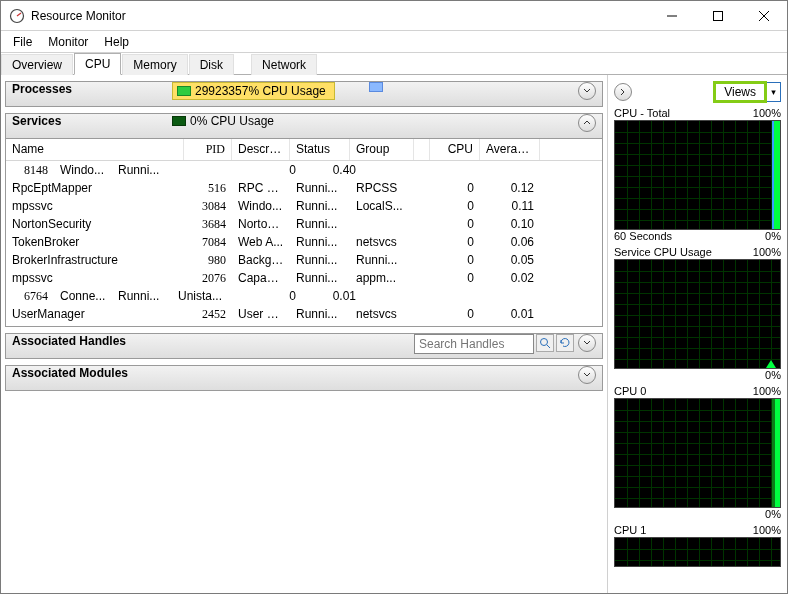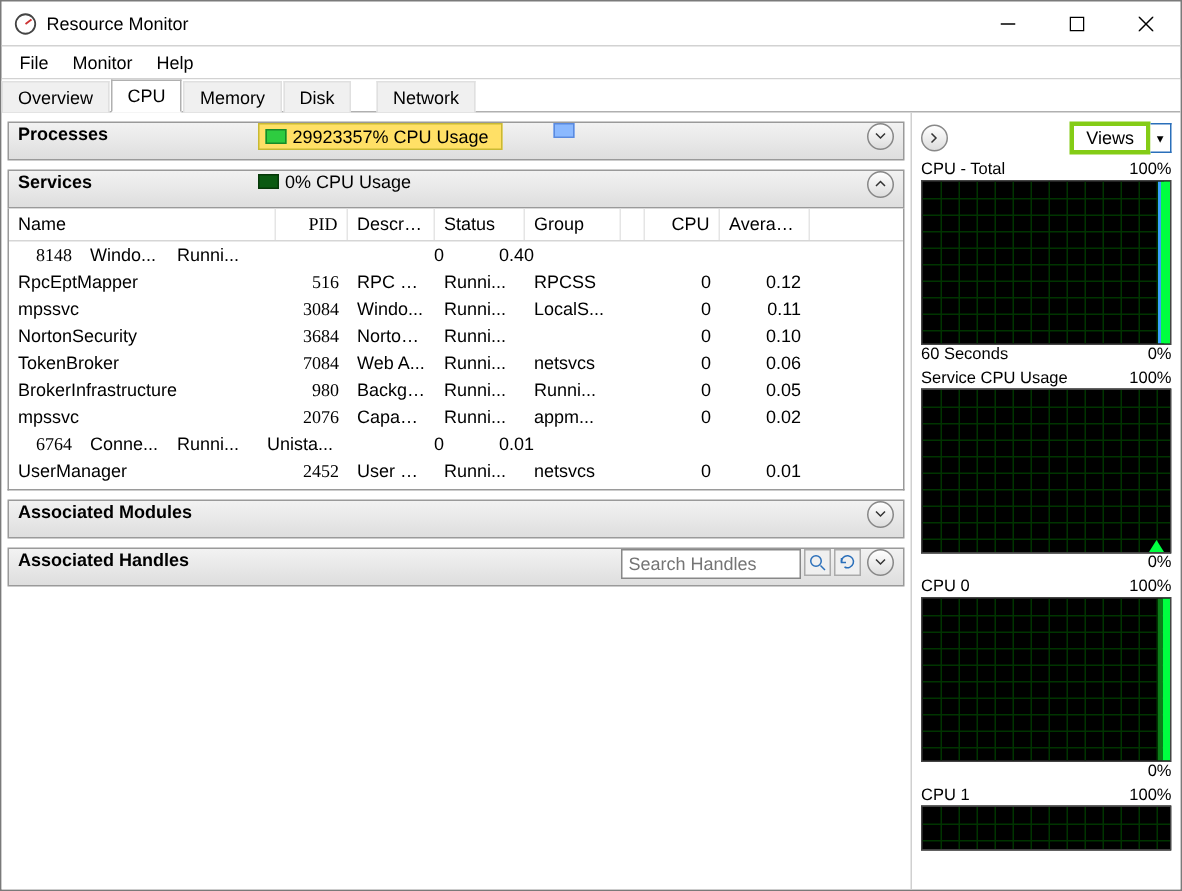--- a/index.html
+++ b/index.html
@@ -232,47 +232,47 @@
               <div class="cell c-desc">User M...</div>
               <div class="cell c-status">Runni...</div>
               <div class="cell c-group">netsvcs</div>
               <div class="cell c-gap"></div>
               <div class="cell c-cpu">0</div>
               <div class="cell c-avg">0.01</div>
             </div>
           </div>
       </div>
 
-      <div class="panel-head modules-head">
-        <span class="label" style="width:auto;">Associated Modules</span>
-        <span class="spacer"></span>
-        <span class="chev-btn">
-          <svg width="8" height="8">
-              <path d="M1 2 L4 5 L7 2" fill="none" stroke="#333"></path>
-            </svg>
-        </span>
-      </div>
-
       <div class="panel-head handles-head">
         <span class="label" style="width:auto;">Associated Handles</span>
         <span class="spacer"></span>
         <input type="text" placeholder="Search Handles" style="">
         <span class="mini-btn">
           <svg width="12" height="12">
               <circle cx="5" cy="5" r="3.5" fill="none" stroke="#2a6fba"></circle>
               <line x1="8" y1="8" x2="11" y2="11" stroke="#2a6fba"></line>
             </svg>
         </span>
         <span class="mini-btn" style="color:#2a6fba;">
           <svg width="12" height="12">
               <path d="M2 6 A4 4 0 1 1 4 9" fill="none" stroke="#2a6fba"></path>
               <path d="M2 3 L2 6 L5 6" fill="none" stroke="#2a6fba"></path>
             </svg>
         </span>
         <span style="width:4px;"></span>
+        <span class="chev-btn">
+          <svg width="8" height="8">
+              <path d="M1 2 L4 5 L7 2" fill="none" stroke="#333"></path>
+            </svg>
+        </span>
+      </div>
+
+      <div class="panel-head modules-head">
+        <span class="label" style="width:auto;">Associated Modules</span>
+        <span class="spacer"></span>
         <span class="chev-btn">
           <svg width="8" height="8">
               <path d="M1 2 L4 5 L7 2" fill="none" stroke="#333"></path>
             </svg>
         </span>
       </div>
 
     </div>
 
     <div class="right">

